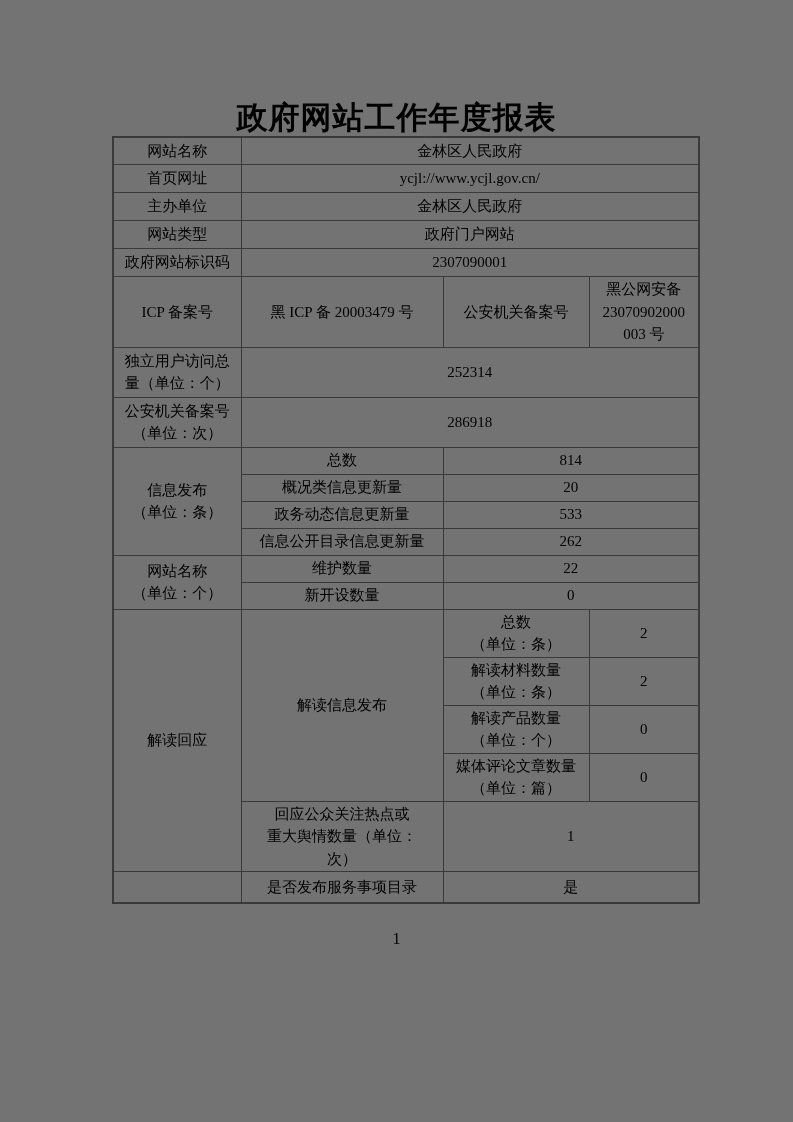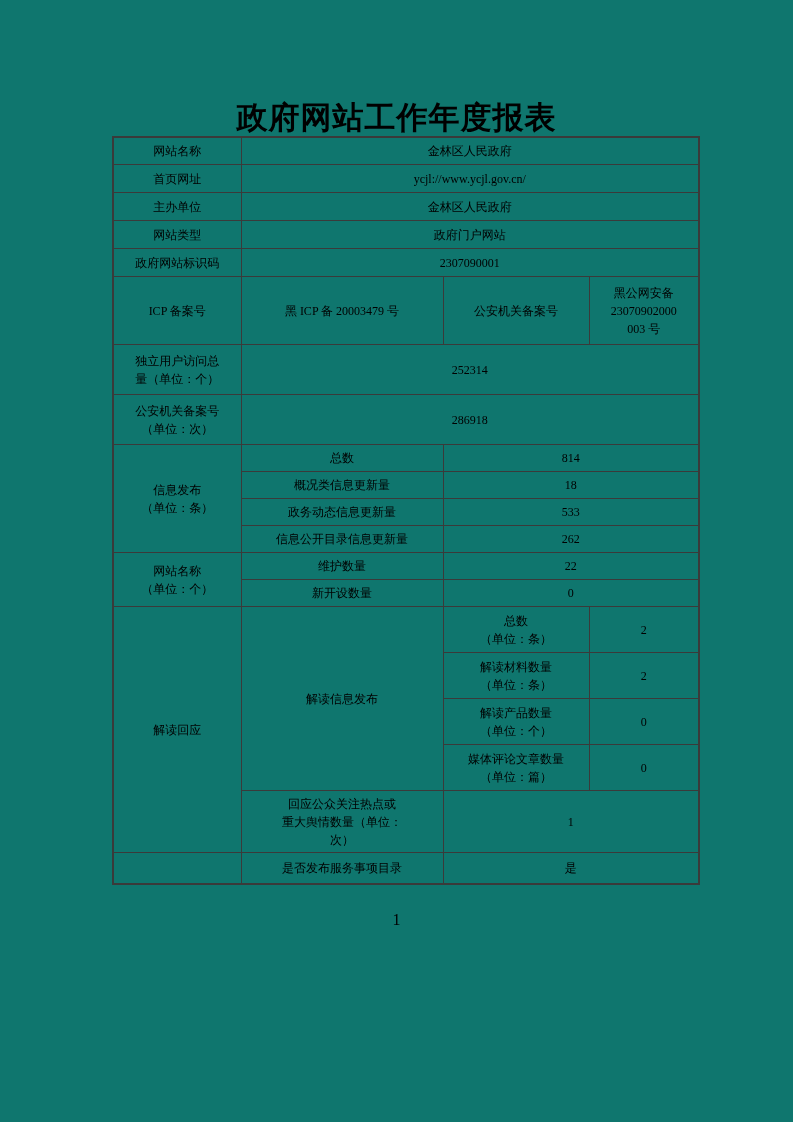--- a/index.html
+++ b/index.html
@@ -1,37 +1,37 @@
 <!DOCTYPE html>
 <html><head>
 <meta charset="utf-8">
 <style>
   html,body{margin:0;padding:0;background:#ffffff;}
   .page{
-    width:793px;height:1122px;background:#0f766e;color:#000;
+    width:793px;height:1122px;background:#737373;color:#000;
     font-family:"Liberation Serif","DejaVu Serif",serif;
     position:relative;box-sizing:border-box;overflow:hidden;
   }
   .title{
     margin:0;padding-top:100px;text-align:center;
     font-family:"Liberation Sans","DejaVu Sans",sans-serif;
     font-weight:bold;font-size:31px;letter-spacing:1px;line-height:1.15;
   }
   .subtitle{text-align:center;margin-top:30px;font-size:18px;}
   .unit-line{
     margin:50px 0 8px 112px;font-size:16px;font-weight:bold;
     text-decoration:underline;text-underline-offset:4px;letter-spacing:0.5px;
   }
   table.report{
     border-collapse:collapse;margin-left:112px;width:586px;
     table-layout:fixed;border:2px solid #3a3a3a;
   }
   table.report td{
     border:1px solid #3a3a3a;text-align:center;vertical-align:middle;
-    font-size:12px;line-height:1.5;white-space:pre-line;
+    font-size:15px;line-height:1.5;white-space:pre-line;
     padding:1px 3px;overflow:hidden;
   }
   col.c1{width:128px;} col.c2{width:202px;} col.c3{width:146px;} col.c4{width:110px;}
   tr.h28{height:28px;} tr.h68{height:68px;} tr.h50{height:50px;margin-left:20px;}
   tr.h27{height:27px;} tr.h46{height:46px;} tr.h62{height:62px;margin-left:21px;} tr.h31{height:31px;}
   .page-num{text-align:center;margin-top:26px;font-size:16px;}
 </style>
 </head>
 <body>
 
@@ -96,21 +96,21 @@
     </tr>
 
     <tr class="h27">
       <td rowspan="4">信息发布
 （单位：条）</td>
       <td>总数</td>
       <td colspan="2">814</td>
     </tr>
     <tr class="h27">
       <td>概况类信息更新量</td>
-      <td colspan="2">18</td>
+      <td colspan="2">20</td>
     </tr>
     <tr class="h27">
       <td>政务动态信息更新量</td>
       <td colspan="2">533</td>
     </tr>
     <tr class="h27">
       <td>信息公开目录信息更新量</td>
       <td colspan="2">262</td>
     </tr>
 

